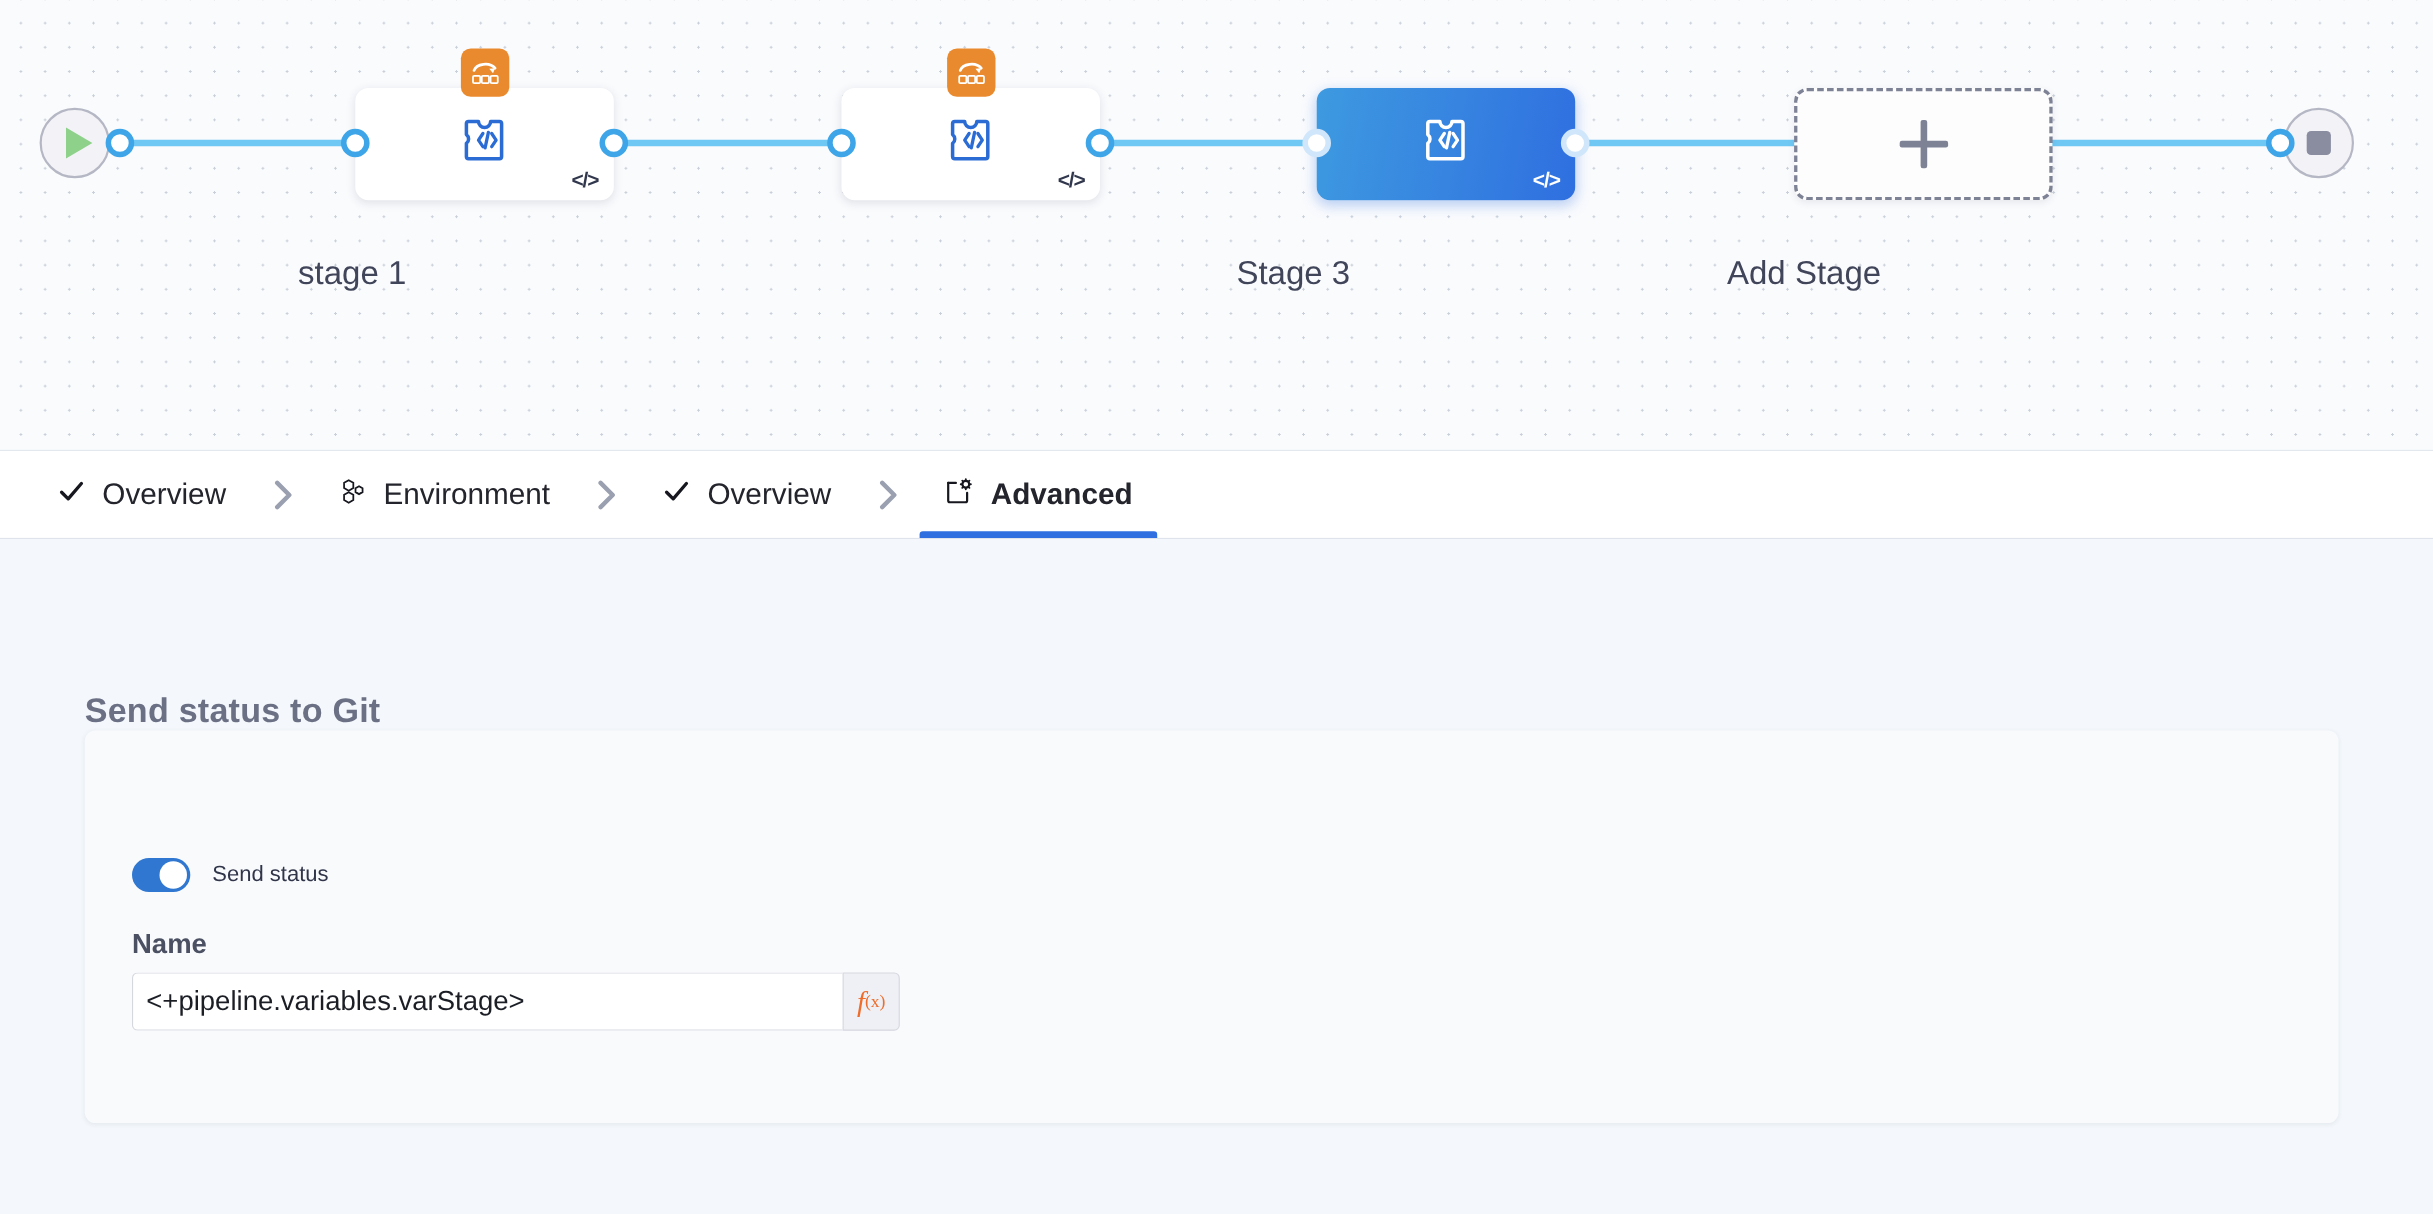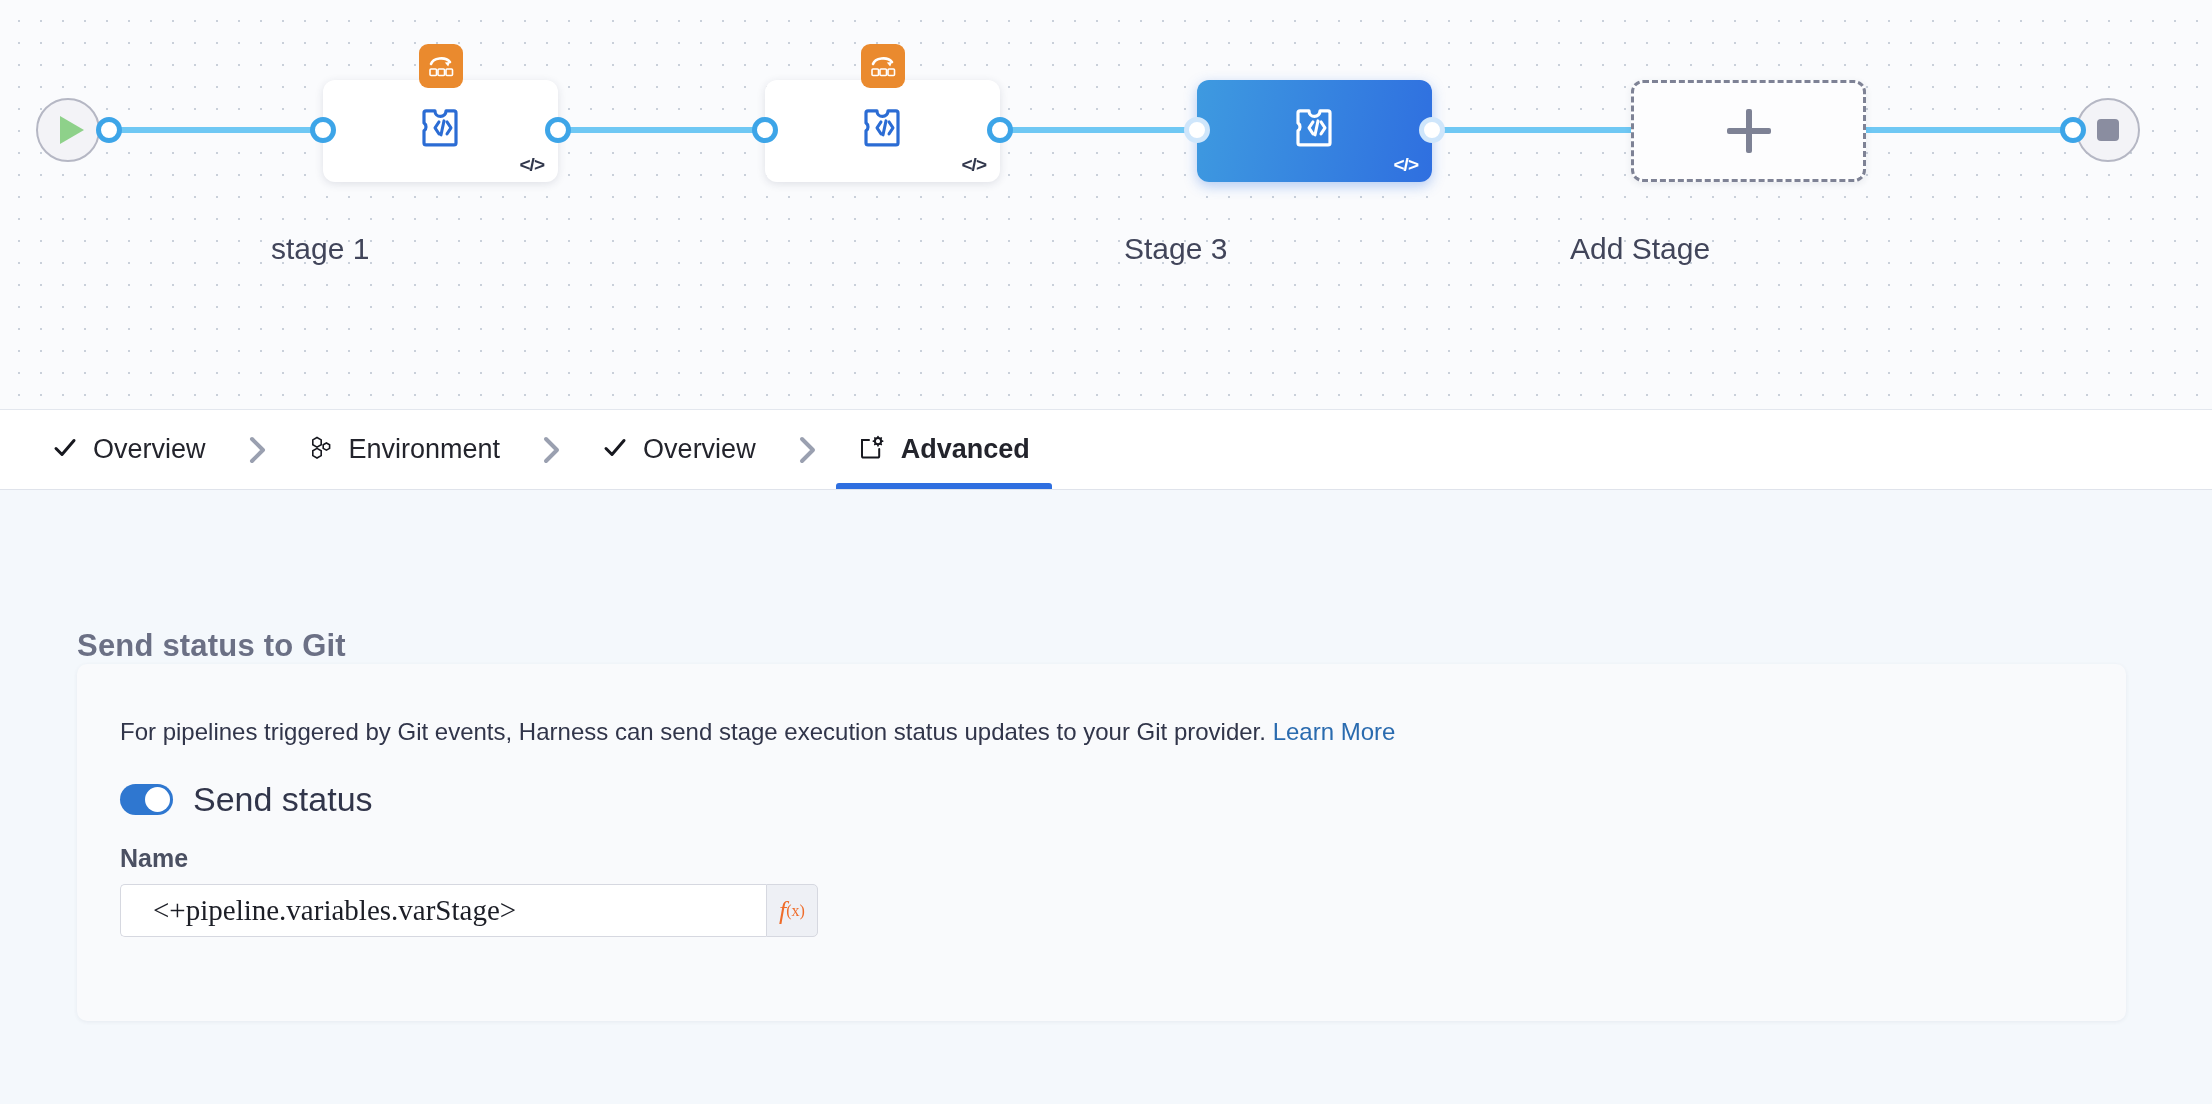--- a/index.html
+++ b/index.html
@@ -224,21 +224,21 @@
     flex: none;
   }
   .toggle .knob {
     position: absolute;
     right: 3px; top: 3px;
     width: 25px; height: 25px;
     border-radius: 50%;
     background: #ffffff;
   }
   .toggle-label {
-    font-size: 34px;
+    font-size: 20px;
     color: #31354a;
   }
 
   .field-label {
     position: absolute;
     left: 43px; top: 180px;
     font-size: 25px;
     color: #4b5062;
     font-weight: bold;
   }
@@ -247,24 +247,24 @@
     left: 43px; top: 220px;
     display: flex;
     width: 698px; height: 53px;
   }
   .text-input {
     flex: 1;
     border: 1px solid #d6d8e0;
     border-right: none;
     border-radius: 5px 0 0 5px;
     background: #ffffff;
-    font-size: 29px;
+    font-size: 25px;
     color: #1c1e26;
-    padding: 0 32px;
-    font-family: Liberation Serif, serif;
+    padding: 0 12px;
+    font-family: Liberation Sans, sans-serif;
     outline: none;
   }
   .fx-button {
     width: 52px;
     border: 1px solid #d6d8e0;
     border-radius: 0 5px 5px 0;
     background: #eef0f5;
     display: flex; align-items: center; justify-content: center;
     cursor: pointer;
     color: #ef6c2a;
@@ -423,24 +423,20 @@
     <span class="tab-label">Advanced</span>
   </div>
 </div>
 
 <div class="main"></div>
 
 <div class="section-title">Send status to Git</div>
 
 <div class="card">
 
-  <div class="card-desc">
-    <span>For pipelines triggered by Git events, Harness can send stage execution status updates to your Git provider.</span>
-    <a class="link">Learn More</a>
-  </div>
 
   <div class="toggle-row">
     <div class="toggle">
       <div class="knob"></div>
     </div>
     <span class="toggle-label">Send status</span>
   </div>
 
   <div class="field-label">Name</div>
 

